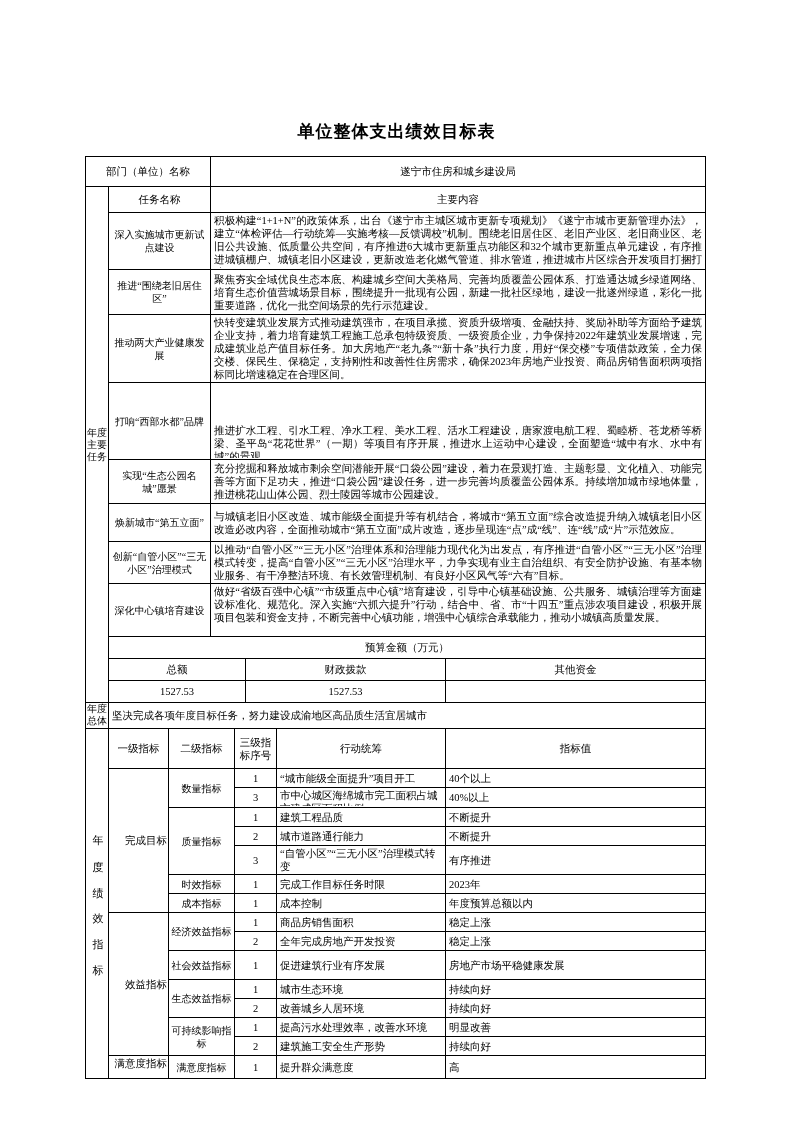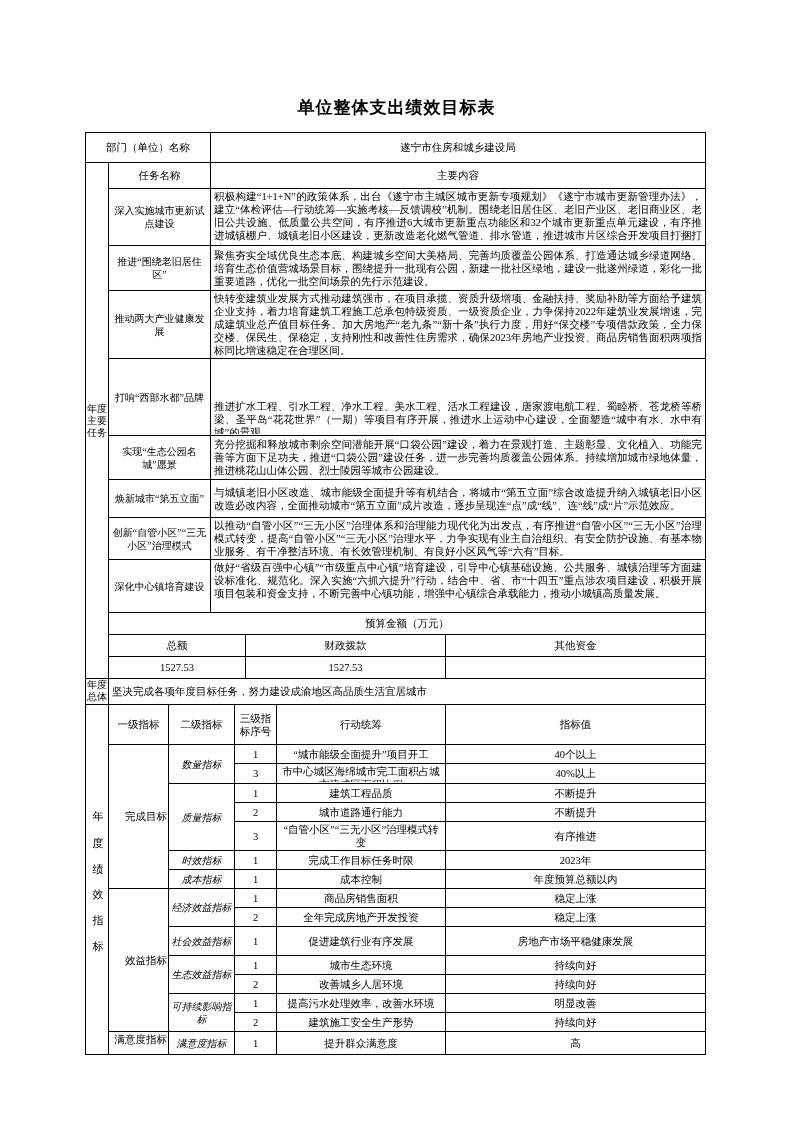--- a/index.html
+++ b/index.html
@@ -2,40 +2,40 @@
 <html><head>
 <meta charset="utf-8">
 <style>
   html,body{margin:0;padding:0;background:#e8e8e8;}
   .page{
     width:793px;height:1122px;background:#ffffff;margin:0 auto;position:relative;
     font-family:"Liberation Serif","DejaVu Serif",serif;color:#000;overflow:hidden;
   }
   .title{
     padding-top:96px;text-align:center;font-size:17px;line-height:24px;font-weight:bold;
-    font-family:"Liberation Sans","DejaVu Sans",sans-serif;letter-spacing:1px;
+    font-family:"Liberation Sans","DejaVu Sans",sans-serif;letter-spacing:1px;margin-top:24px;
   }
   .subtitle{
     margin-top:8px;text-align:center;font-size:14px;line-height:20px;font-weight:bold;
     font-family:"Liberation Sans","DejaVu Sans",sans-serif;
   }
   table.main{
     border-collapse:collapse;table-layout:fixed;margin:12px 0 0 85px;width:620px;
   }
   td{
     border:1px solid #000;font-size:10.5px;line-height:13px;padding:1px 3px;
     vertical-align:middle;overflow:hidden;word-break:break-all;
   }
   td.hd{text-align:center;}
   td.txt{text-align:justify;}
   td.nm{text-align:center;font-size:10px;padding:1px 2px;}
   td.l1{text-align:right;font-size:10.5px;padding:1px;}
-  td.l2{text-align:center;font-size:10px;padding:1px;font-style:italic;}
+  td.l2{text-align:center;font-size:10px;padding:1px;}
   td.seq{text-align:center;}
-  td.v3,td.val{text-align:center;}
+  td.v3,td.val{text-align:left;}
   td.side{padding:0;text-align:center;font-size:10px;line-height:12px;margin-top:29px;}
   td.vert{padding:0;text-align:center;}
   td.vert .vtxt{
     writing-mode:vertical-lr;text-orientation:upright;margin:0 auto;
     font-size:11px;letter-spacing:26px;line-height:23px;
   }
   .clip{overflow:hidden;}
   .h54{height:54px;}.h34{height:34px;margin-top:40px;}.h50{height:50px;}
   .h25{height:25px;}.h17{height:17px;}.h20{height:20px;}
 </style>

